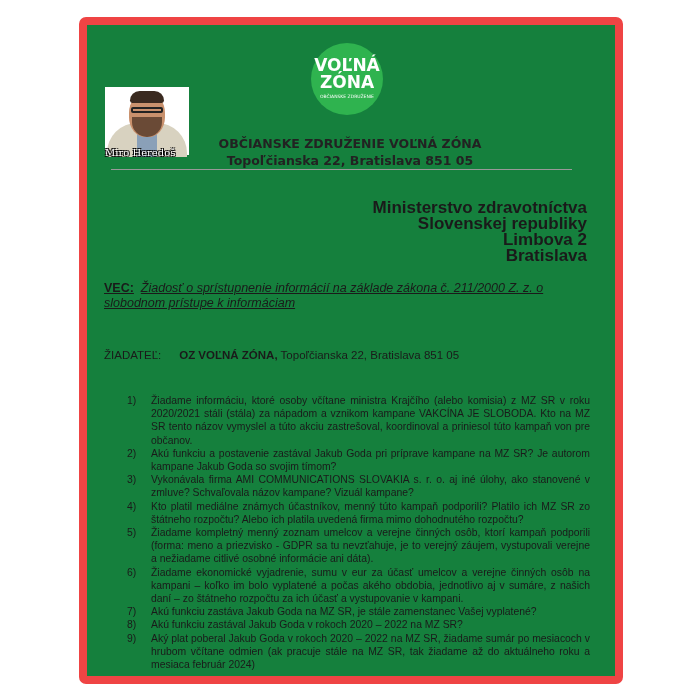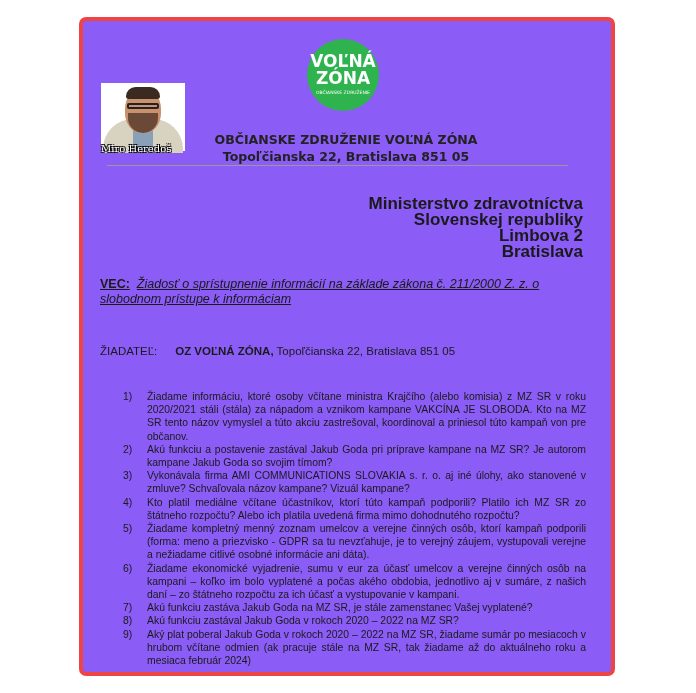--- a/index.html
+++ b/index.html
@@ -1,17 +1,17 @@
 <!DOCTYPE html>
 <html><head>
 <meta charset="utf-8">
 <style>
   html, body { margin:0; padding:0; background:#ffffff; }
   body { width:696px; height:693px; position:relative; overflow:hidden; font-family:"Liberation Sans", sans-serif; color:#1a1a1a; }
-  .frame { position:absolute; left:79px; top:17px; width:528px; height:651px; border:4px solid #ef4444; border-radius:7px; background:#8b5cf6; }
+  .frame { position:absolute; left:79px; top:17px; width:528px; height:651px; border:8px solid #ef4444; border-radius:7px; background:#15803d; }
   .logo { position:absolute; left:224px; top:18px; width:72px; height:72px; border-radius:50%; background:#2fb34f; color:#fff; text-align:center; font-family:"DejaVu Sans", sans-serif; font-weight:bold; }
   .logo .l1 { position:absolute; top:13px; left:0; right:0; font-size:17px; letter-spacing:0px; line-height:18px; }
   .logo .l2 { position:absolute; top:30px; left:0; right:0; font-size:17px; line-height:18px; }
   .logo .l3 { position:absolute; top:51px; left:0; right:0; font-size:4.5px; font-weight:normal; line-height:6px; }
   .photo { position:absolute; left:18px; top:62px; width:84px; height:78px; }
   .photo .bg { position:absolute; left:0; top:0; width:84px; height:68px; background:#fff; }
   .photo .jacket { position:absolute; left:2px; top:36px; width:80px; height:34px; border-radius:30px 30px 0 0; background:#d8d2c0; }
   .photo .shirt { position:absolute; left:32px; top:44px; width:20px; height:26px; background:#8aa0b8; }
   .photo .head { position:absolute; left:24px; top:6px; width:36px; height:44px; border-radius:45%; background:#c9916d; }
   .photo .hair { position:absolute; left:25px; top:4px; width:34px; height:12px; border-radius:16px 16px 4px 4px; background:#3a2a20; }
@@ -75,21 +75,21 @@
   <div class="applicant">
     <span class="lab">ŽIADATEĽ:</span>
     <span class="nm">OZ VOĽNÁ ZÓNA,</span>
     <span>Topoľčianska 22, Bratislava 851 05</span>
   </div>
 
   <ol class="list">
     <li><span class="num">1)</span><span>Žiadame informáciu, ktoré osoby včítane ministra Krajčího (alebo komisia) z MZ SR v roku 2020/2021 stáli (stála) za nápadom a vznikom kampane VAKCÍNA JE SLOBODA. Kto na MZ SR tento názov vymyslel a túto akciu zastrešoval, koordinoval a priniesol túto kampaň von pre občanov.</span></li>
     <li><span class="num">2)</span><span>Akú funkciu a postavenie zastával Jakub Goda pri príprave kampane na MZ SR? Je autorom kampane Jakub Goda so svojim tímom?</span></li>
     <li><span class="num">3)</span><span>Vykonávala firma AMI COMMUNICATIONS SLOVAKIA s. r. o. aj iné úlohy, ako stanovené v zmluve? Schvaľovala názov kampane? Vizuál kampane?</span></li>
-    <li><span class="num">4)</span><span>Kto platil mediálne včítane účastníkov, ktorí túto kampaň podporili? Platilo ich MZ SR zo štátneho rozpočtu? Alebo ich platila uvedená firma mimo dohodnutého rozpočtu?</span></li>
+    <li><span class="num">4)</span><span>Kto platil mediálne známych účastníkov, menný túto kampaň podporili? Platilo ich MZ SR zo štátneho rozpočtu? Alebo ich platila uvedená firma mimo dohodnutého rozpočtu?</span></li>
     <li><span class="num">5)</span><span>Žiadame kompletný menný zoznam umelcov a verejne činných osôb, ktorí kampaň podporili (forma: meno a priezvisko - GDPR sa tu nevzťahuje, je to verejný záujem, vystupovali verejne a nežiadame citlivé osobné informácie ani dáta).</span></li>
     <li><span class="num">6)</span><span>Žiadame ekonomické vyjadrenie, sumu v eur za účasť umelcov a verejne činných osôb na kampani – koľko im bolo vyplatené a počas akého obdobia, jednotlivo aj v sumáre, z našich daní – zo štátneho rozpočtu za ich účasť a vystupovanie v kampani.</span></li>
     <li><span class="num">7)</span><span>Akú funkciu zastáva Jakub Goda na MZ SR, je stále zamenstanec Vašej vyplatené?</span></li>
     <li><span class="num">8)</span><span>Akú funkciu zastával Jakub Goda v rokoch 2020 – 2022 na MZ SR?</span></li>
     <li><span class="num">9)</span><span>Aký plat poberal Jakub Goda v rokoch 2020 – 2022 na MZ SR, žiadame sumár po mesiacoch v hrubom včítane odmien (ak pracuje stále na MZ SR, tak žiadame až do aktuálneho roku a mesiaca február 2024)</span></li>
   </ol>
 
 </div>
 
 </body></html>

